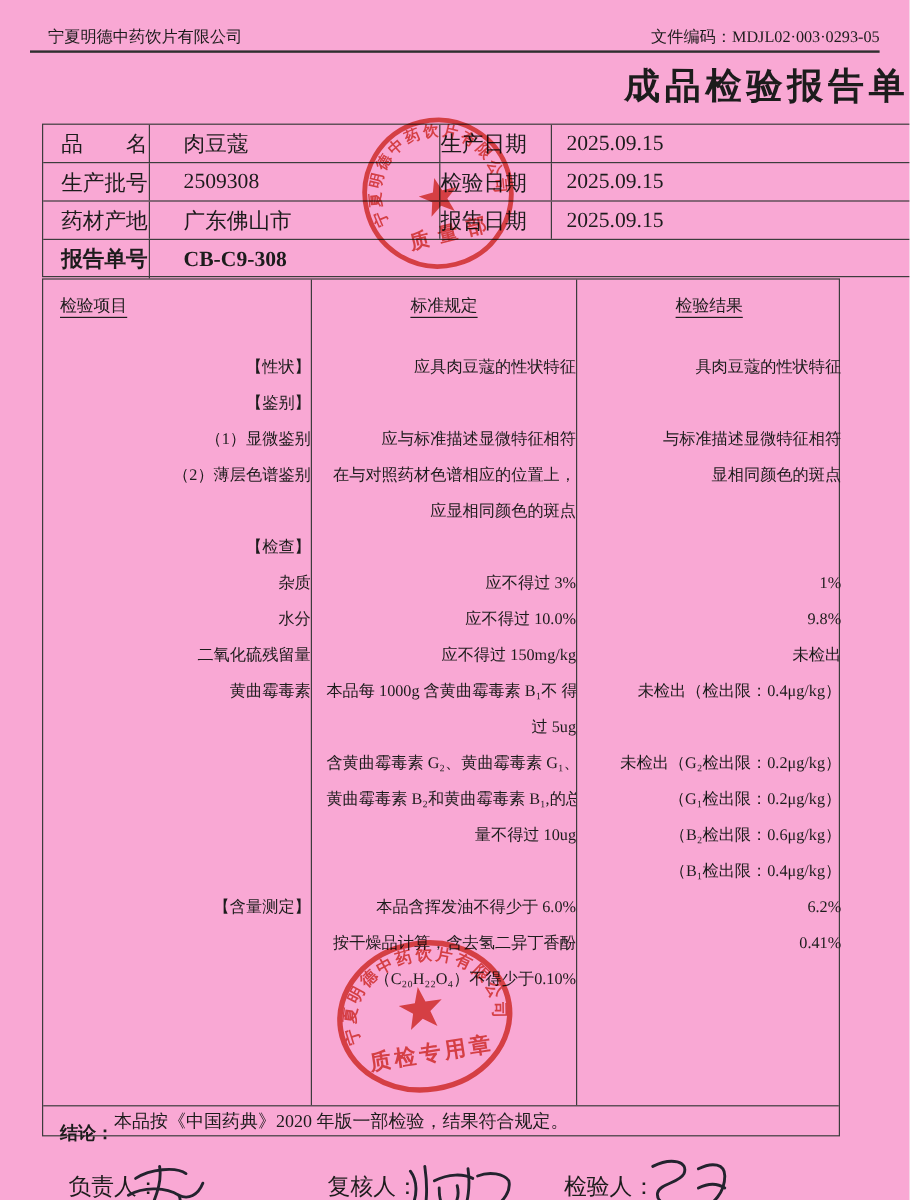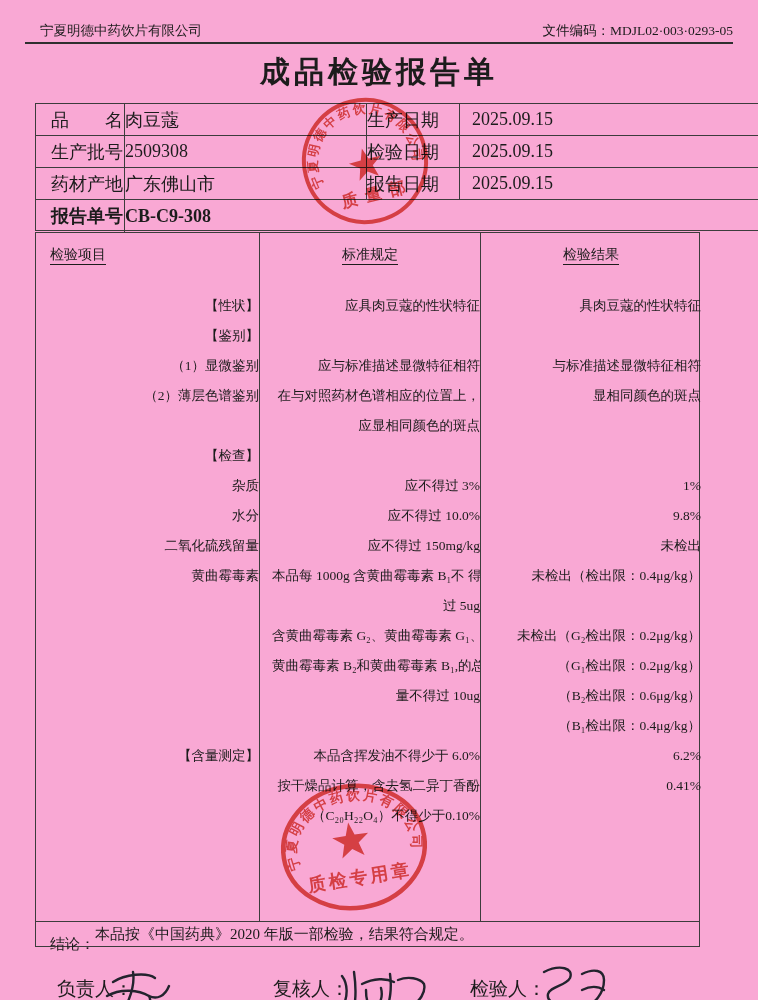--- a/index.html
+++ b/index.html
@@ -6,50 +6,50 @@
   .page{
     position:relative; width:758px; height:1000px; background:#f9a8d4;
     font-family:"Liberation Serif","DejaVu Serif",serif;
     color:#1c1c1c; overflow:hidden; margin:0 auto;
   }
   
   .doc-header{position:absolute; left:25px; right:25px; top:22px; height:20px; font-size:13.5px;}
   .company-name{position:absolute; left:15px; top:0;}
   .doc-code{position:absolute; right:0; top:0;}
   .header-rule{position:absolute; left:25px; right:25px; top:42px; height:0; border-top:2px solid #2f2f2f;}
-  .report-title{position:absolute; left:0; right:0; top:52px; text-align:center;
+  .report-title{position:absolute; left:0; right:0; top:52px; text-align:right;
     font-size:30px; font-weight:bold; letter-spacing:4px; margin:0;}
   
   .info-table{position:absolute; left:35px; top:103px; width:758px; height:128px;
     border:1.6px solid #3c3c3c; box-sizing:border-box; font-size:18px;}
   .info-row{display:grid; grid-template-columns:88px 242px 93px 242px; height:32px; box-sizing:border-box;
     border-bottom:1.6px solid #3c3c3c;}
   .info-row:last-child{border-bottom:none; grid-template-columns:88px 1fr;font-weight:bold;}
   .info-cell{display:flex; align-items:center; box-sizing:border-box; white-space:pre; overflow:visible;}
   .info-label{padding-left:15px;}
-  .info-value{border-left:1.6px solid #3c3c3c; padding-left:0;}
+  .info-value{border-left:1.6px solid #3c3c3c; padding-left:28px;}
   .info-label2{border-left:1.6px solid #3c3c3c; }
   .info-value2{border-left:1.6px solid #3c3c3c; padding-left:12px;}
   
   .main-table{position:absolute; left:35px; top:232px; width:665px; height:715px;
     border:1.6px solid #3c3c3c; box-sizing:border-box; font-size:13.5px;}
   .main-cols{display:grid; grid-template-columns:223px 221px 221px; height:688px; box-sizing:border-box;}
   .main-col{box-sizing:border-box; overflow:hidden;text-align:right;}
   .main-col + .main-col{border-left:1.6px solid #3c3c3c;}
   .col-header{height:44px; display:flex; align-items:center; font-size:14px;}
   .col-header span{text-decoration:underline; text-underline-offset:5px;}
   .col-header.left{padding-left:14px;}
   .col-header.center{justify-content:center;}
   .col-body{padding-top:14px;}
   .col-body .line{height:30px; line-height:30px; white-space:pre; padding-left:14px;}
   .col2 .col-body .line, .col3 .col-body .line{padding-left:12px;}
   .conclusion-row{position:absolute; left:0; right:0; top:688px; height:25.4px;
     border-top:1.6px solid #3c3c3c; display:flex; align-items:center; padding-left:14px;
     font-size:15px; white-space:pre;}
-  .conclusion-label{font-weight:normal;margin-top:20px;}
+  .conclusion-label{font-weight:bold;margin-top:20px;}
   
   .sign-row{position:absolute; left:35px; right:25px; top:970px; height:48px; font-size:19px;}
   .sign-label{position:absolute; top:6px; white-space:pre;}
   .lbl-lead{left:22px;} .lbl-review{left:238px;} .lbl-inspect{left:435px;}
   .signature{position:absolute; pointer-events:none;}
   .sig-lead{left:60px; top:-4px;}
   .sig-review{left:297px; top:-10px;}
   .sig-inspect{left:495px; top:-12px;}
   .signature path{fill:none; stroke:#23232e; stroke-width:2.4; stroke-linecap:round; stroke-linejoin:round;}
   

